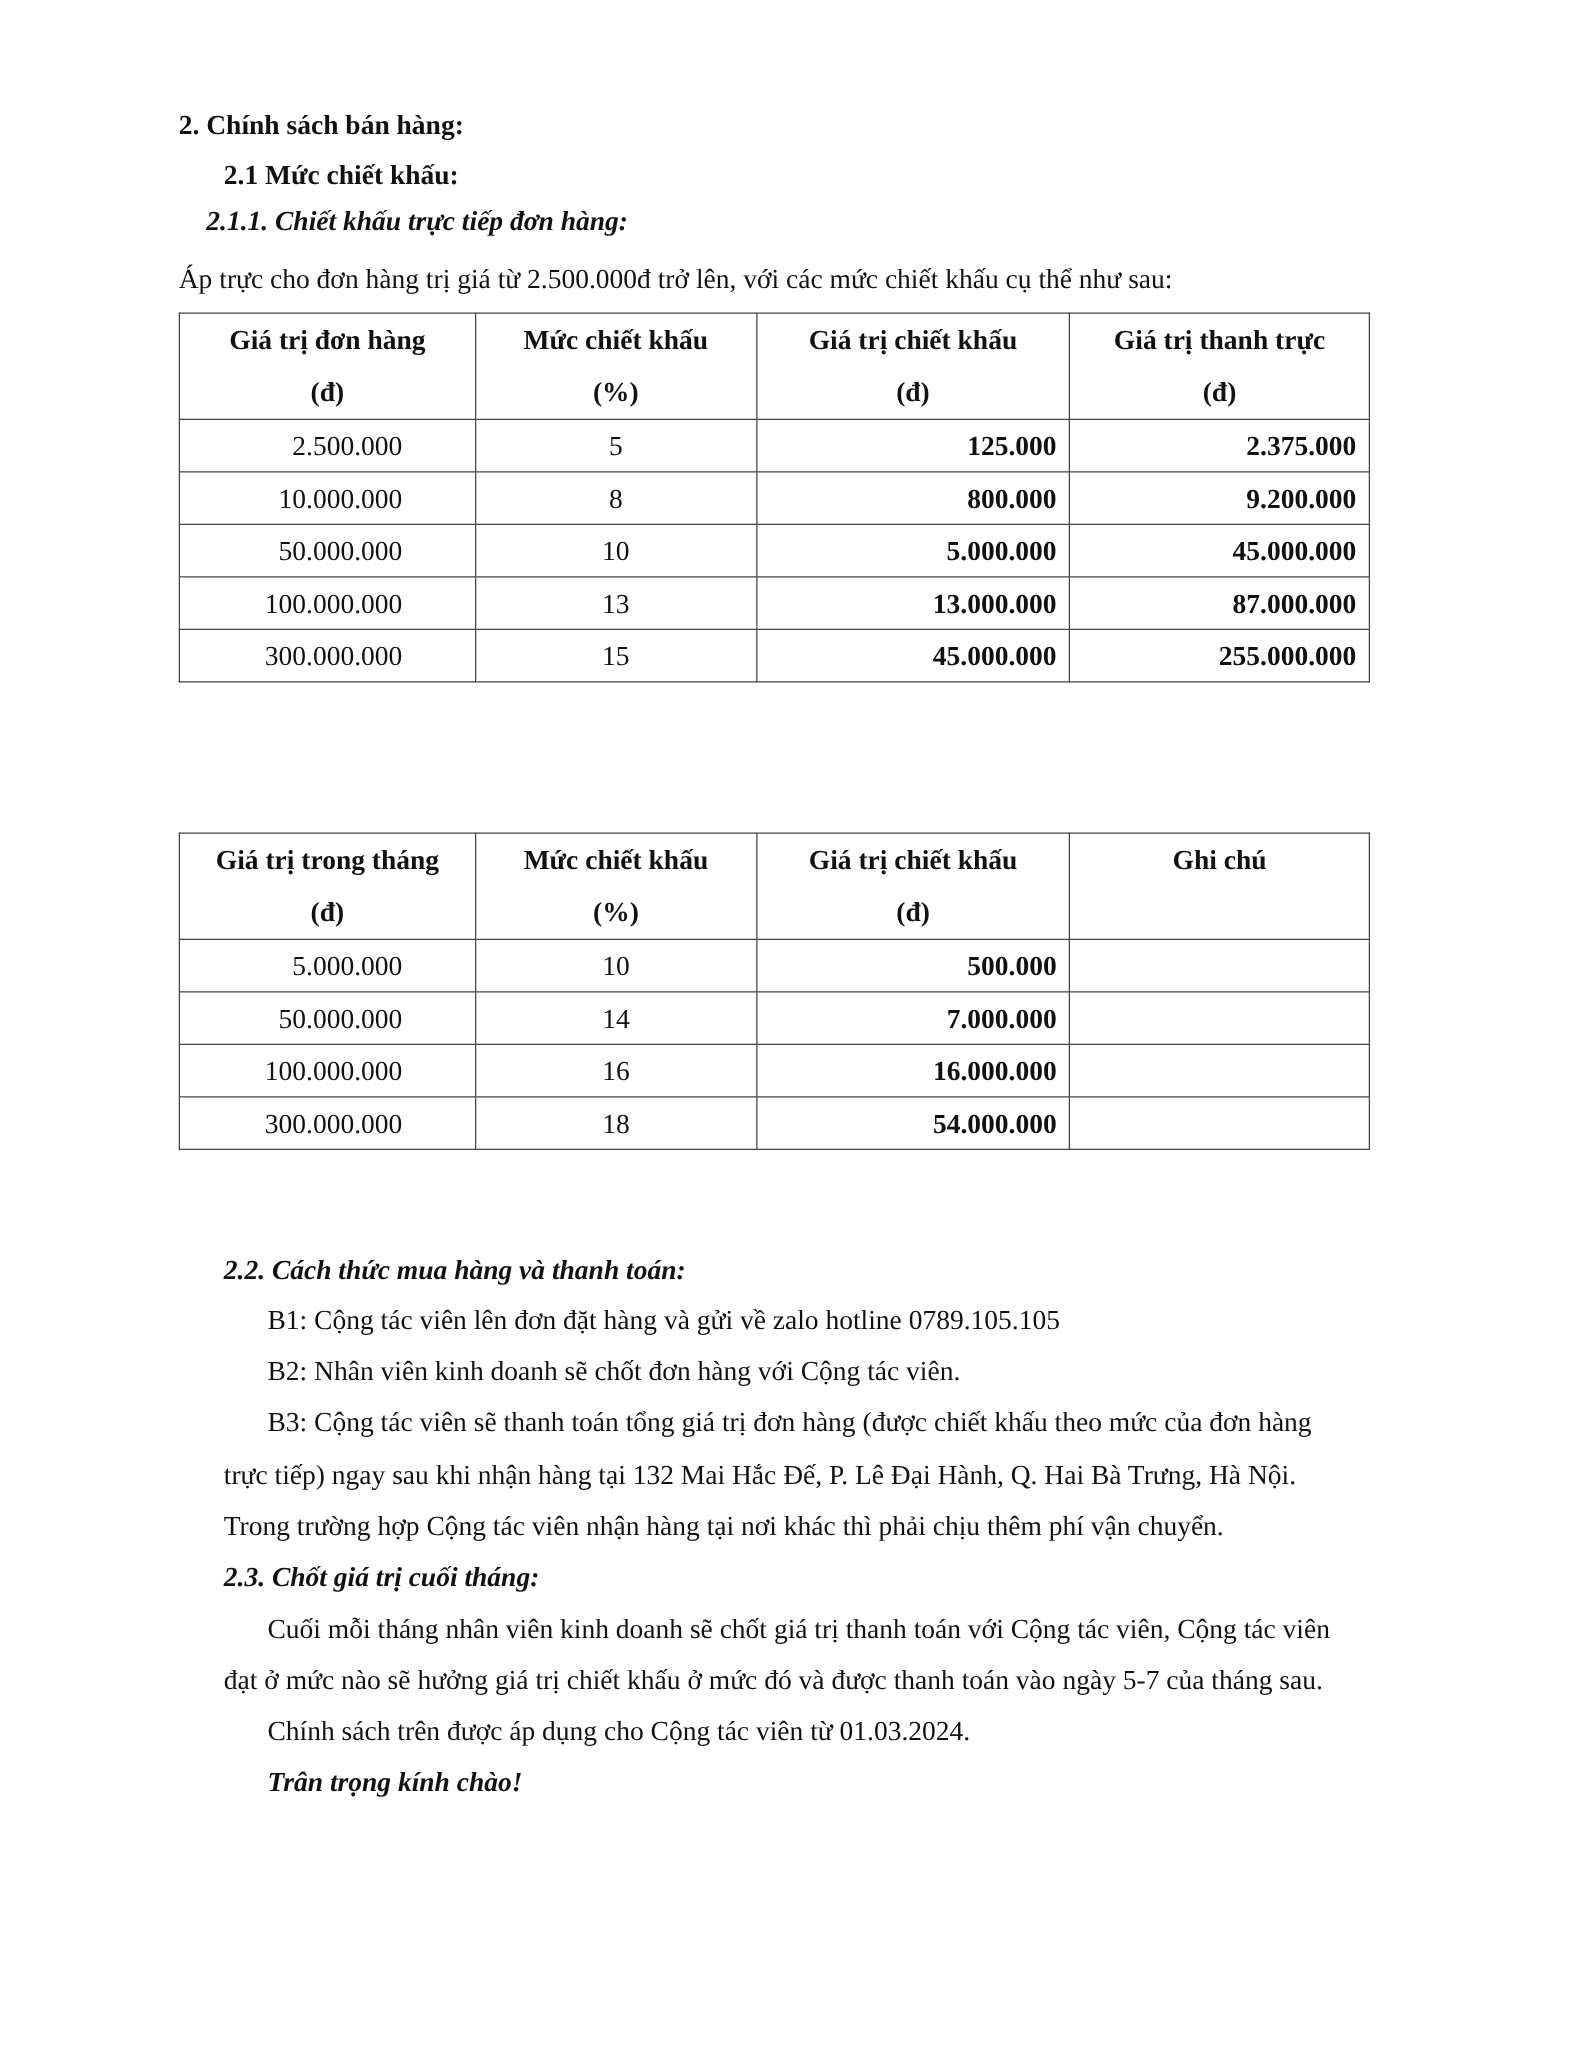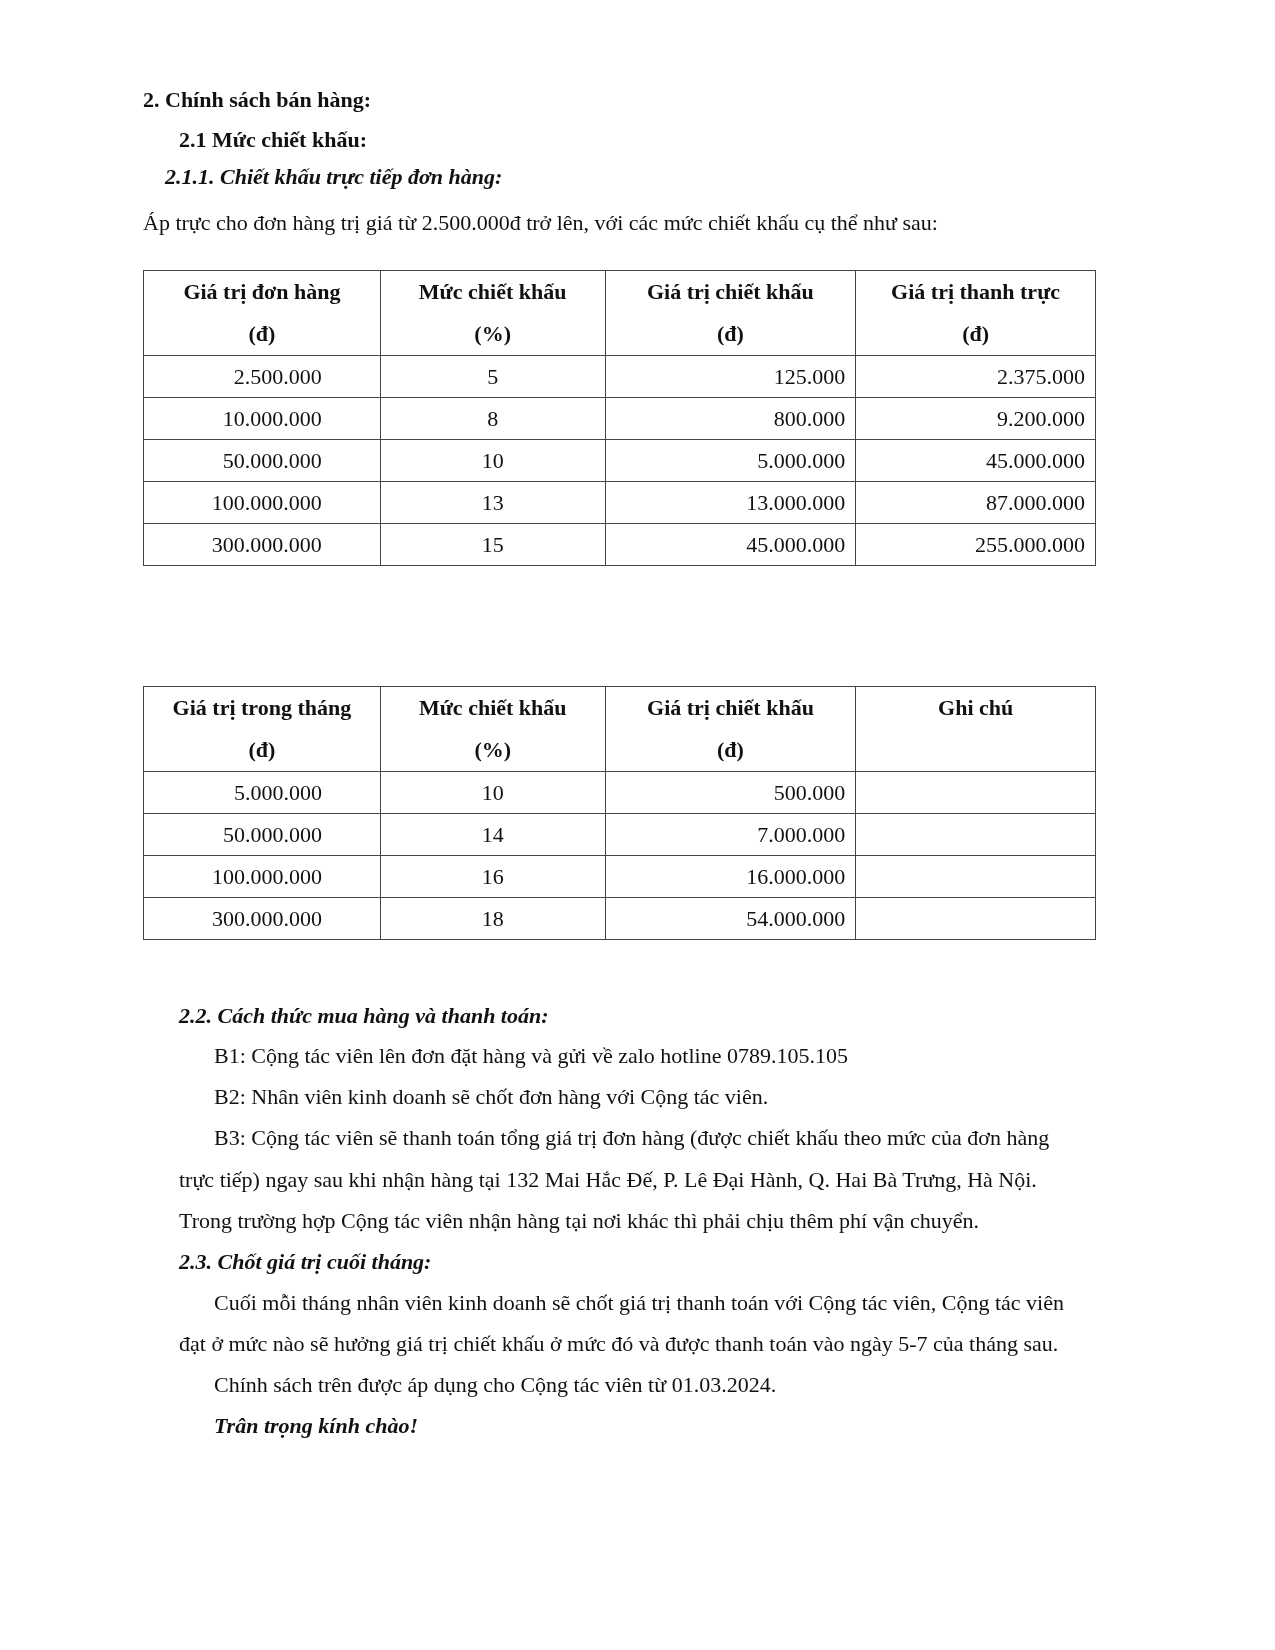--- a/index.html
+++ b/index.html
@@ -2,26 +2,26 @@
 <html><head>
 <meta charset="utf-8">
 <style>
   html, body { margin:0; padding:0; background:#ffffff; }
   body { width:1275px; height:1650px; position:relative; overflow:hidden;
          font-family:"Liberation Serif", "DejaVu Serif", serif; color:#111; font-size:22px; }
   .page { position:absolute; left:0; top:0; width:1275px; height:1438px; }
   .line { position:absolute; white-space:nowrap; line-height:28px; }
   .bold { font-weight:bold; }
   .bi { font-weight:bold; font-style:italic; }
-  table { position:absolute; border-collapse:collapse; left:143px; width:953px;margin-top:20px; }
+  table { position:absolute; border-collapse:collapse; left:143px; width:953px; }
   td, th { border:1.5px solid #444; padding:0 10px; font-size:22px; font-weight:normal; }
   th { font-weight:bold; text-align:center; vertical-align:top; line-height:42px; padding-top:0; }
   td { height:41px; line-height:28px; }
   td.c { text-align:center; }
-  td.r { text-align:right; }
+  td.r { text-align:right;font-weight:bold; }
   td.l1 { text-align:right; padding-right:58px; }
 </style>
 </head>
 <body>
 
 <div class="page">
   <div class="line bold" style="left:143px;top:86px;">2. Chính sách bán hàng:</div>
   <div class="line bold" style="left:143px;top:126px;margin-left:36px;">2.1 Mức chiết khấu:</div>
   <div class="line bi" style="left:143px;top:163px;margin-left:22px;">2.1.1. Chiết khấu trực tiếp đơn hàng:</div>
   <div class="line" style="left:143px;top:209px;">Áp trực cho đơn hàng trị giá từ 2.500.000đ trở lên, với các mức chiết khấu cụ thể như sau:</div>

